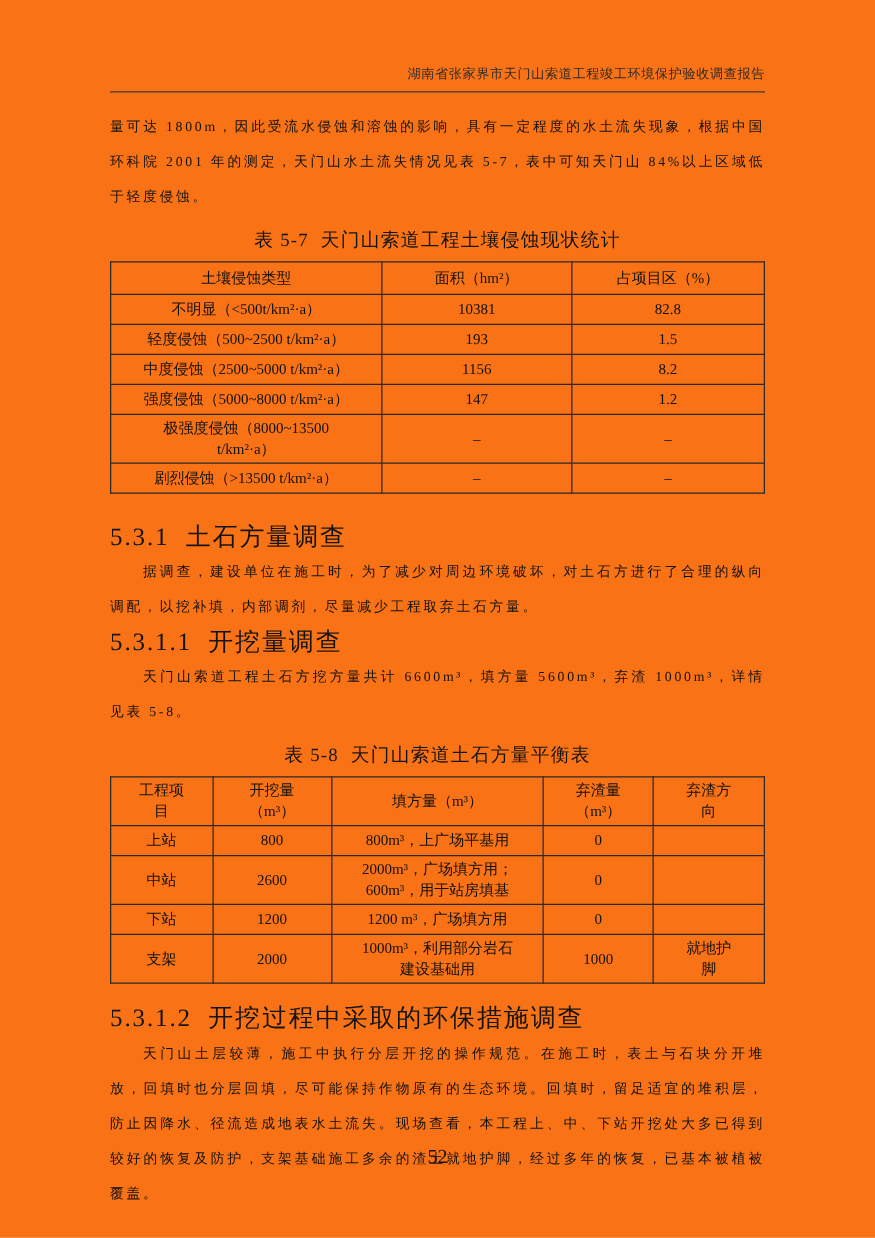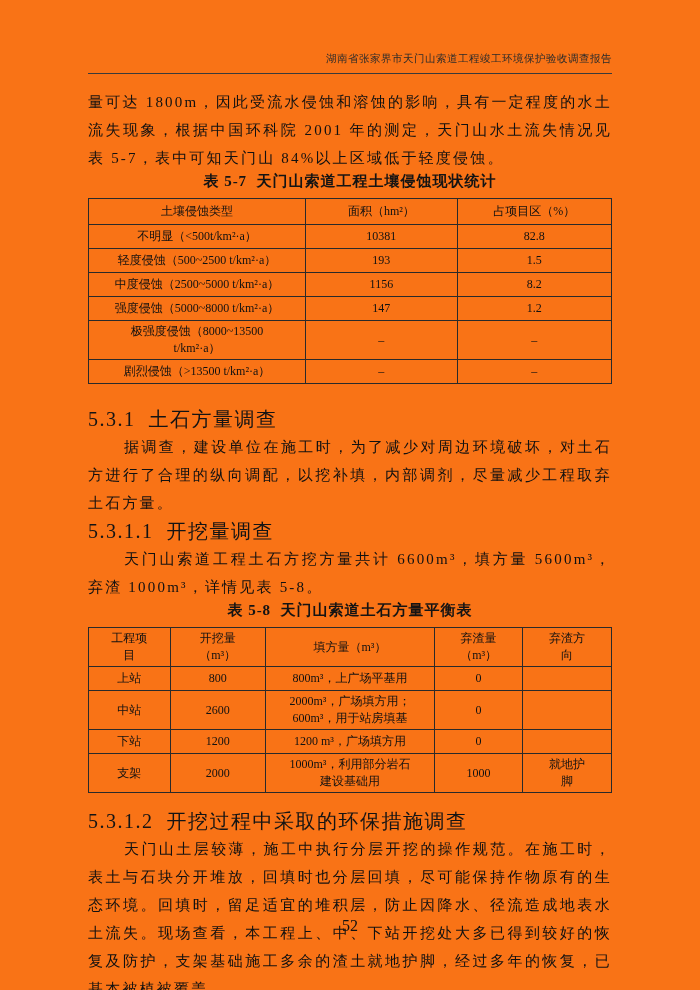--- a/index.html
+++ b/index.html
@@ -21,31 +21,32 @@
     padding-bottom: 7px;
     border-bottom: 1.5px solid #3a3a3a;
     text-align: right;
     font-size: 10.5px;
     letter-spacing: 0.5px;
     color: #2b2b2b;
   }
   .content { margin: 0 88px; width: 524px; }
   .para {
     margin: 0;
-    font-size: 15px;
+    font-size: 11px;
     line-height: 28px;
     letter-spacing: 2.2px;
     text-align: justify;
     color: #111;
   }
   .intro { margin-top: 14px; }
   .indent { text-indent: 2.4em; }
   .tbl-title {
+    margin-top: 11px;
     font-size: 15px;
-    font-weight: bold;
+    font-weight: normal;
     letter-spacing: 1px;
     text-align: center;
     white-space: pre-wrap;
   }
   table {
     width: 100%;
     margin-top: 7px;
     border-collapse: collapse;
     table-layout: fixed;
     border: 1.5px solid #2a2a2a;

